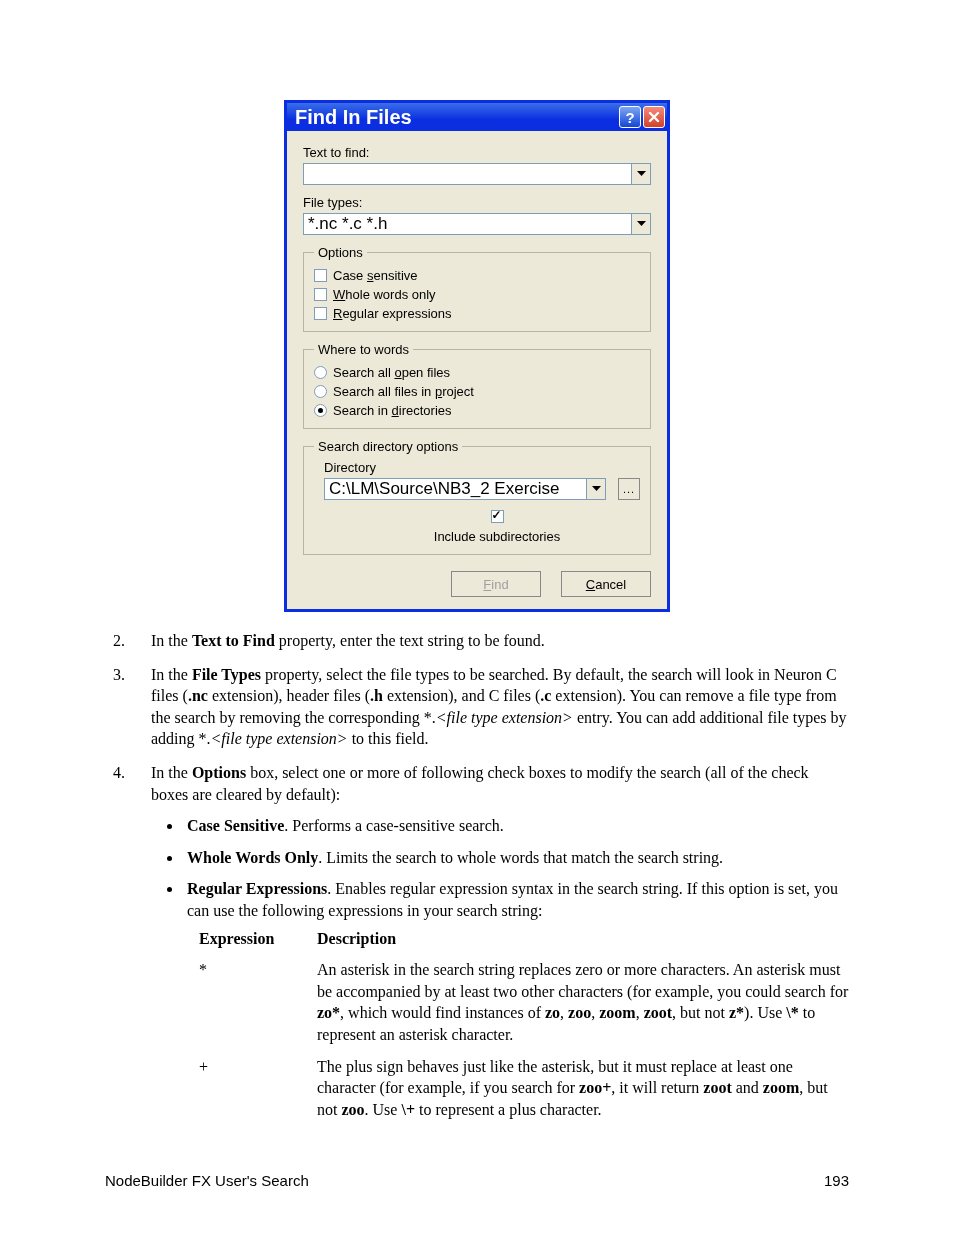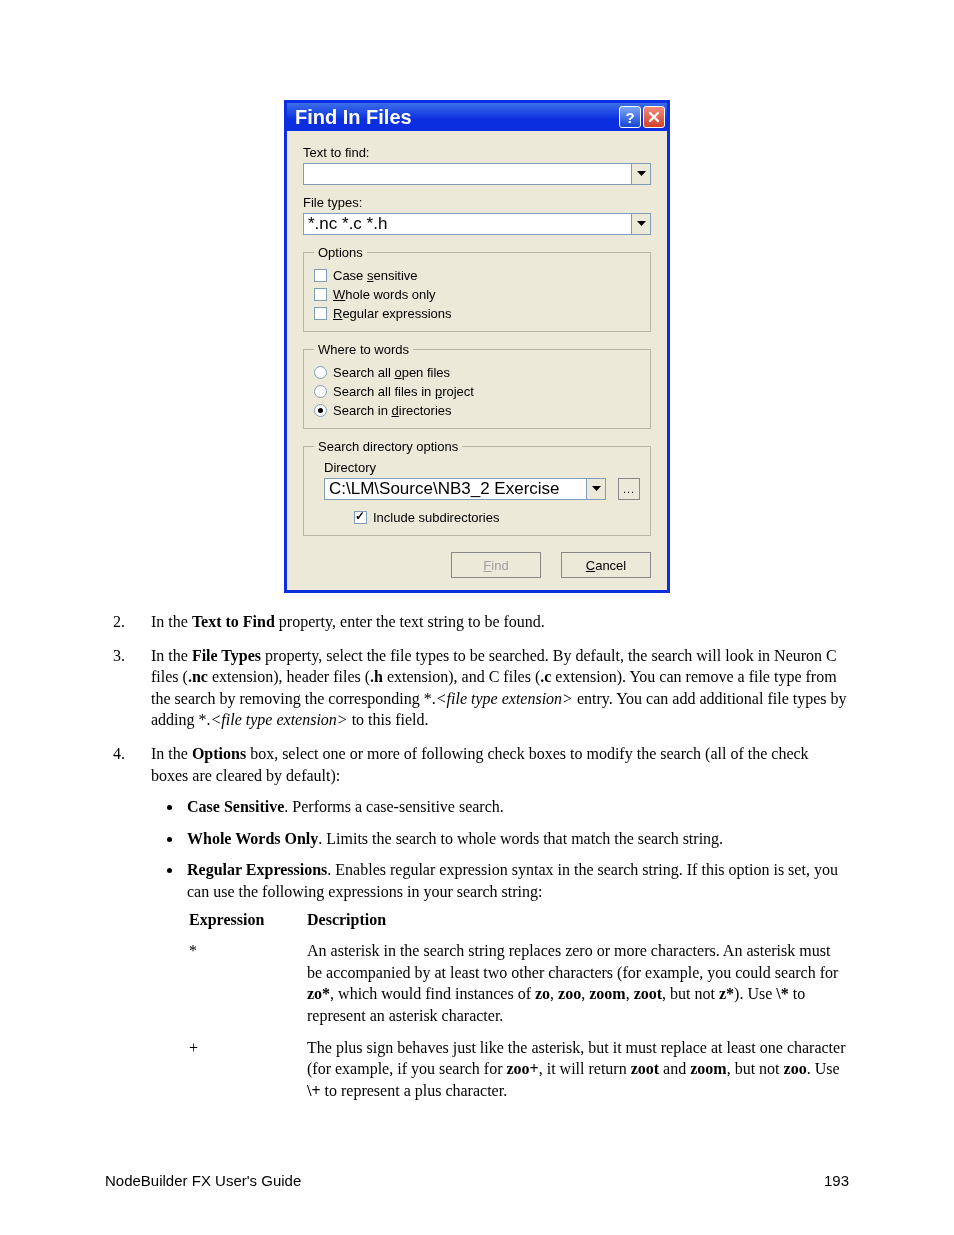--- a/index.html
+++ b/index.html
@@ -215,21 +215,21 @@
   .bullets > li {
     margin-bottom: 10px;
     padding-left: 4px;
   }
   .expr-table {
     display: grid;
     grid-template-columns: 110px 1fr;
     column-gap: 8px;
     row-gap: 10px;
     margin-top: 6px;
-    margin-left: 2px;
+    margin-left: 12px;
   }
   .expr-table .hd { font-weight: bold; }
   .footer {
     position: absolute;
     bottom: 46px;
     left: 105px;
     right: 105px;
     display: flex;
     justify-content: space-between;
     font-size: 15px;
@@ -315,21 +315,21 @@
               <div class="combo">
                 <div class="input">C:\LM\Source\NB3_2 Exercise</div>
                 <div class="drop">
                   <svg width="9" height="6">
                       <path d="M0 0 L9 0 L4.5 5 Z" fill="#000"></path>
                     </svg>
                 </div>
               </div>
               <div class="browse-btn">...</div>
             </div>
-            <div class="opt-row" style="padding-left:30px;">
+            <div class="opt-row" style="padding-left:30px;flex-direction:column;">
               <div class="cb checked"></div>
               <span>Include subdirectories</span>
             </div>
           </div>
         </fieldset>
 
         <div class="btn-row">
           <div class="btn disabled"><span class="u" style="color:#a0a0a0;">F</span>ind</div>
           <div class="btn"><span class="u">C</span>ancel</div>
         </div>
@@ -379,16 +379,16 @@
                 <span>The plus sign behaves just like the asterisk, but it must replace at least one character (for example, if you search for </span><b>zoo+</b><span>, it will return </span><b>zoot</b><span> and </span><b>zoom</b><span>, but not </span><b>zoo</b><span>.  Use </span><b>\+</b><span> to represent a plus character.</span>
               </div>
             </div>
           </li>
         </ul>
       </span>
     </li>
   </ol>
 
   <div class="footer">
-    <span>NodeBuilder FX User's Guide</span>
+    <span>NodeBuilder FX User's Search</span>
     <span>193</span>
   </div>
 </div>
 
 </body></html>

